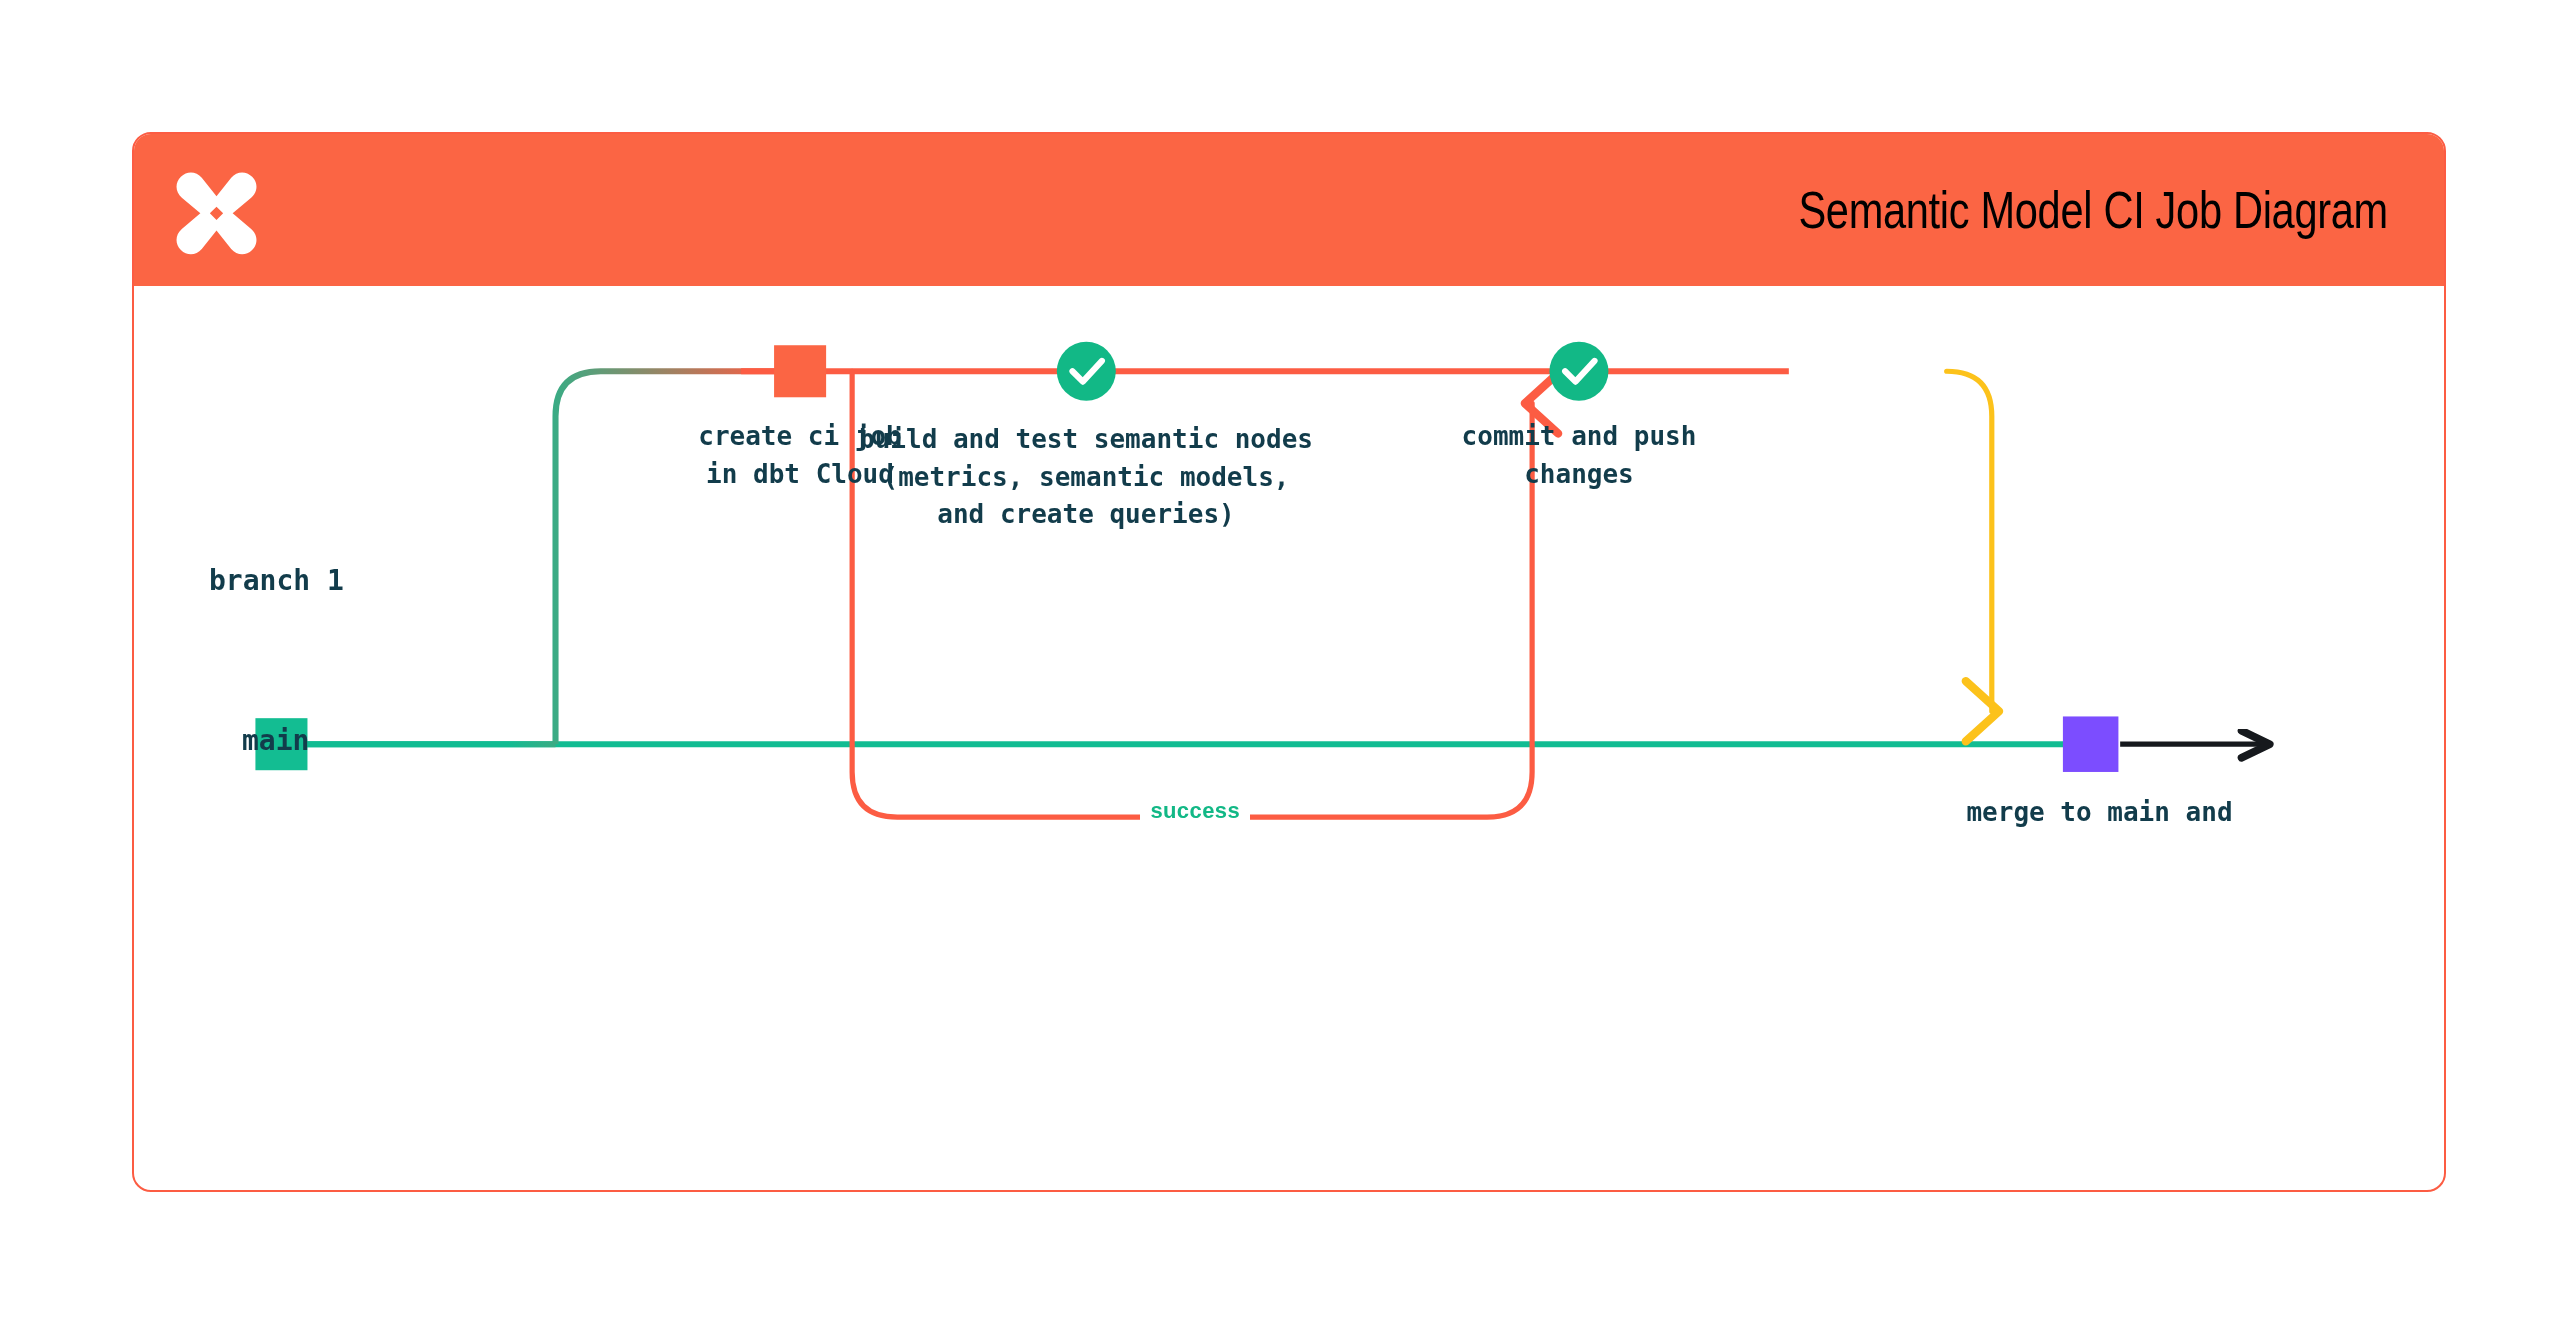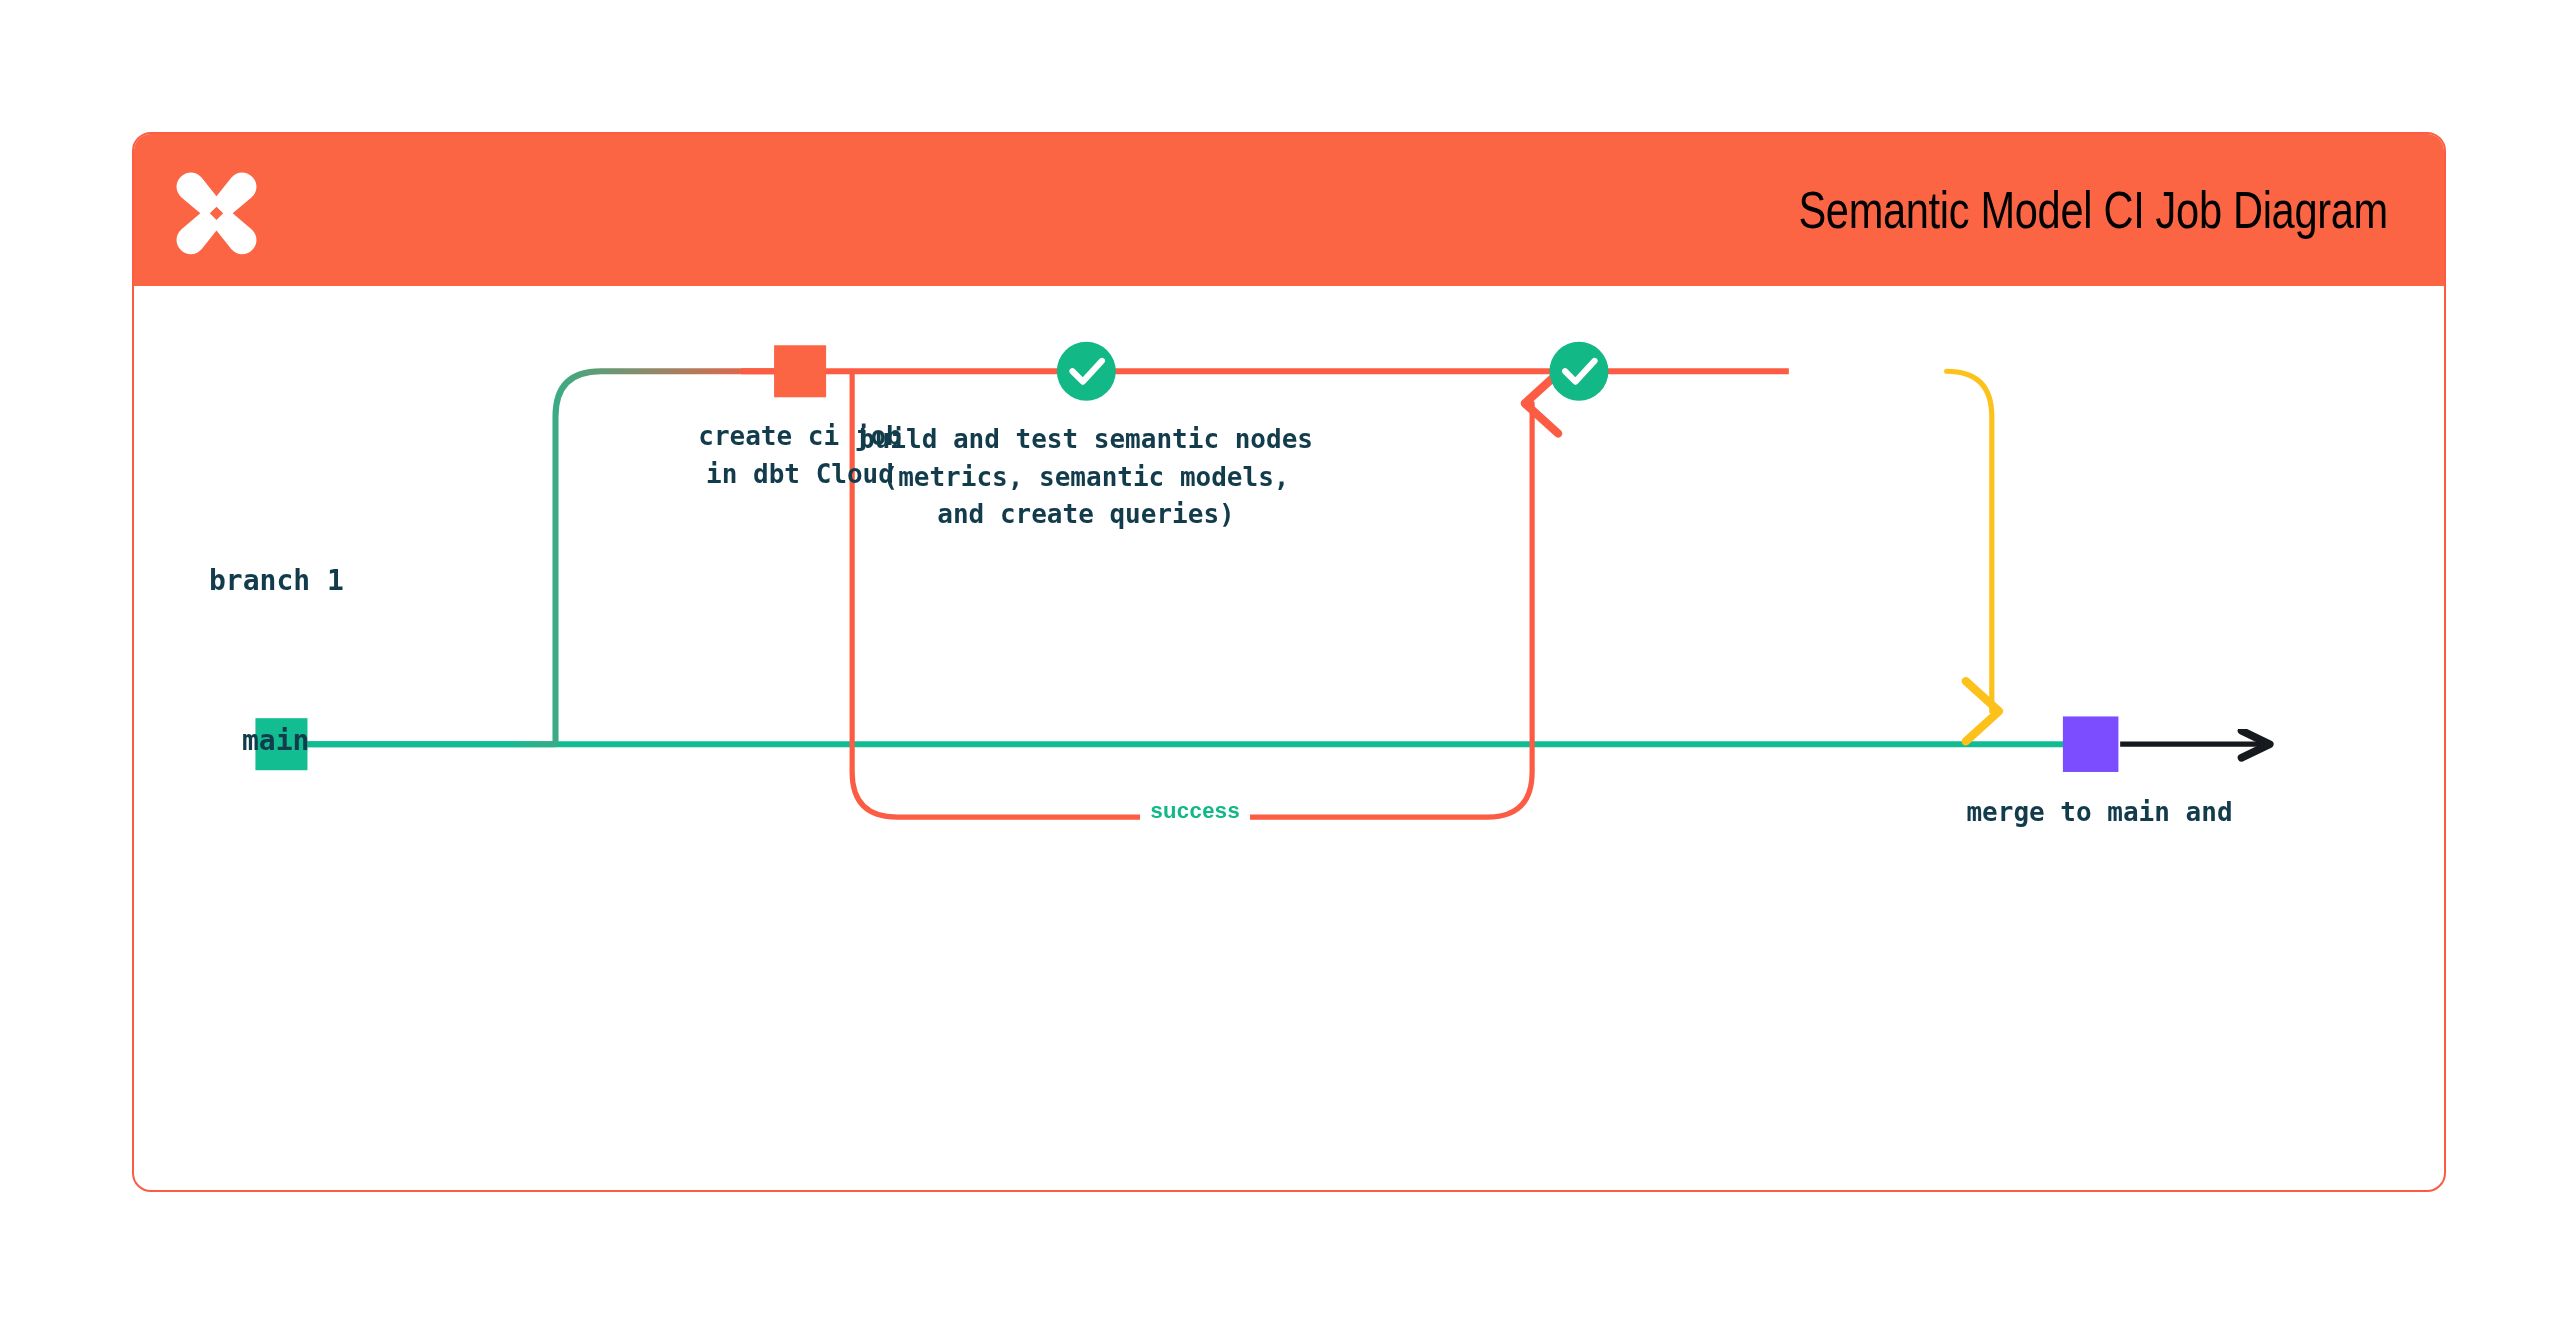--- a/index.html
+++ b/index.html
@@ -218,20 +218,24 @@
         </div>
 
         <div style="position:absolute; left:683px; top:135px; width:538px;">
           <div class="dlabel" style="position:static;">build and test semantic nodes</div>
           <div class="dlabel" style="position:static;">(metrics, semantic models,</div>
           <div class="dlabel" style="position:static;">and create queries)</div>
         </div>
 
         <div class="success-label" style="left:1006px; top:514px;">success</div>
 
+        <div style="position:absolute; left:1254px; top:132px; width:382px;">
+          <div class="dlabel" style="position:static;">commit and push</div>
+          <div class="dlabel" style="position:static;">changes</div>
+        </div>
 
         <div style="position:absolute; left:1636px; top:508px; width:659px;">
           <div class="dlabel" style="position:static;">merge to main and</div>
         </div>
 
       </div>
     </div>
 
   </div>
 </div>

